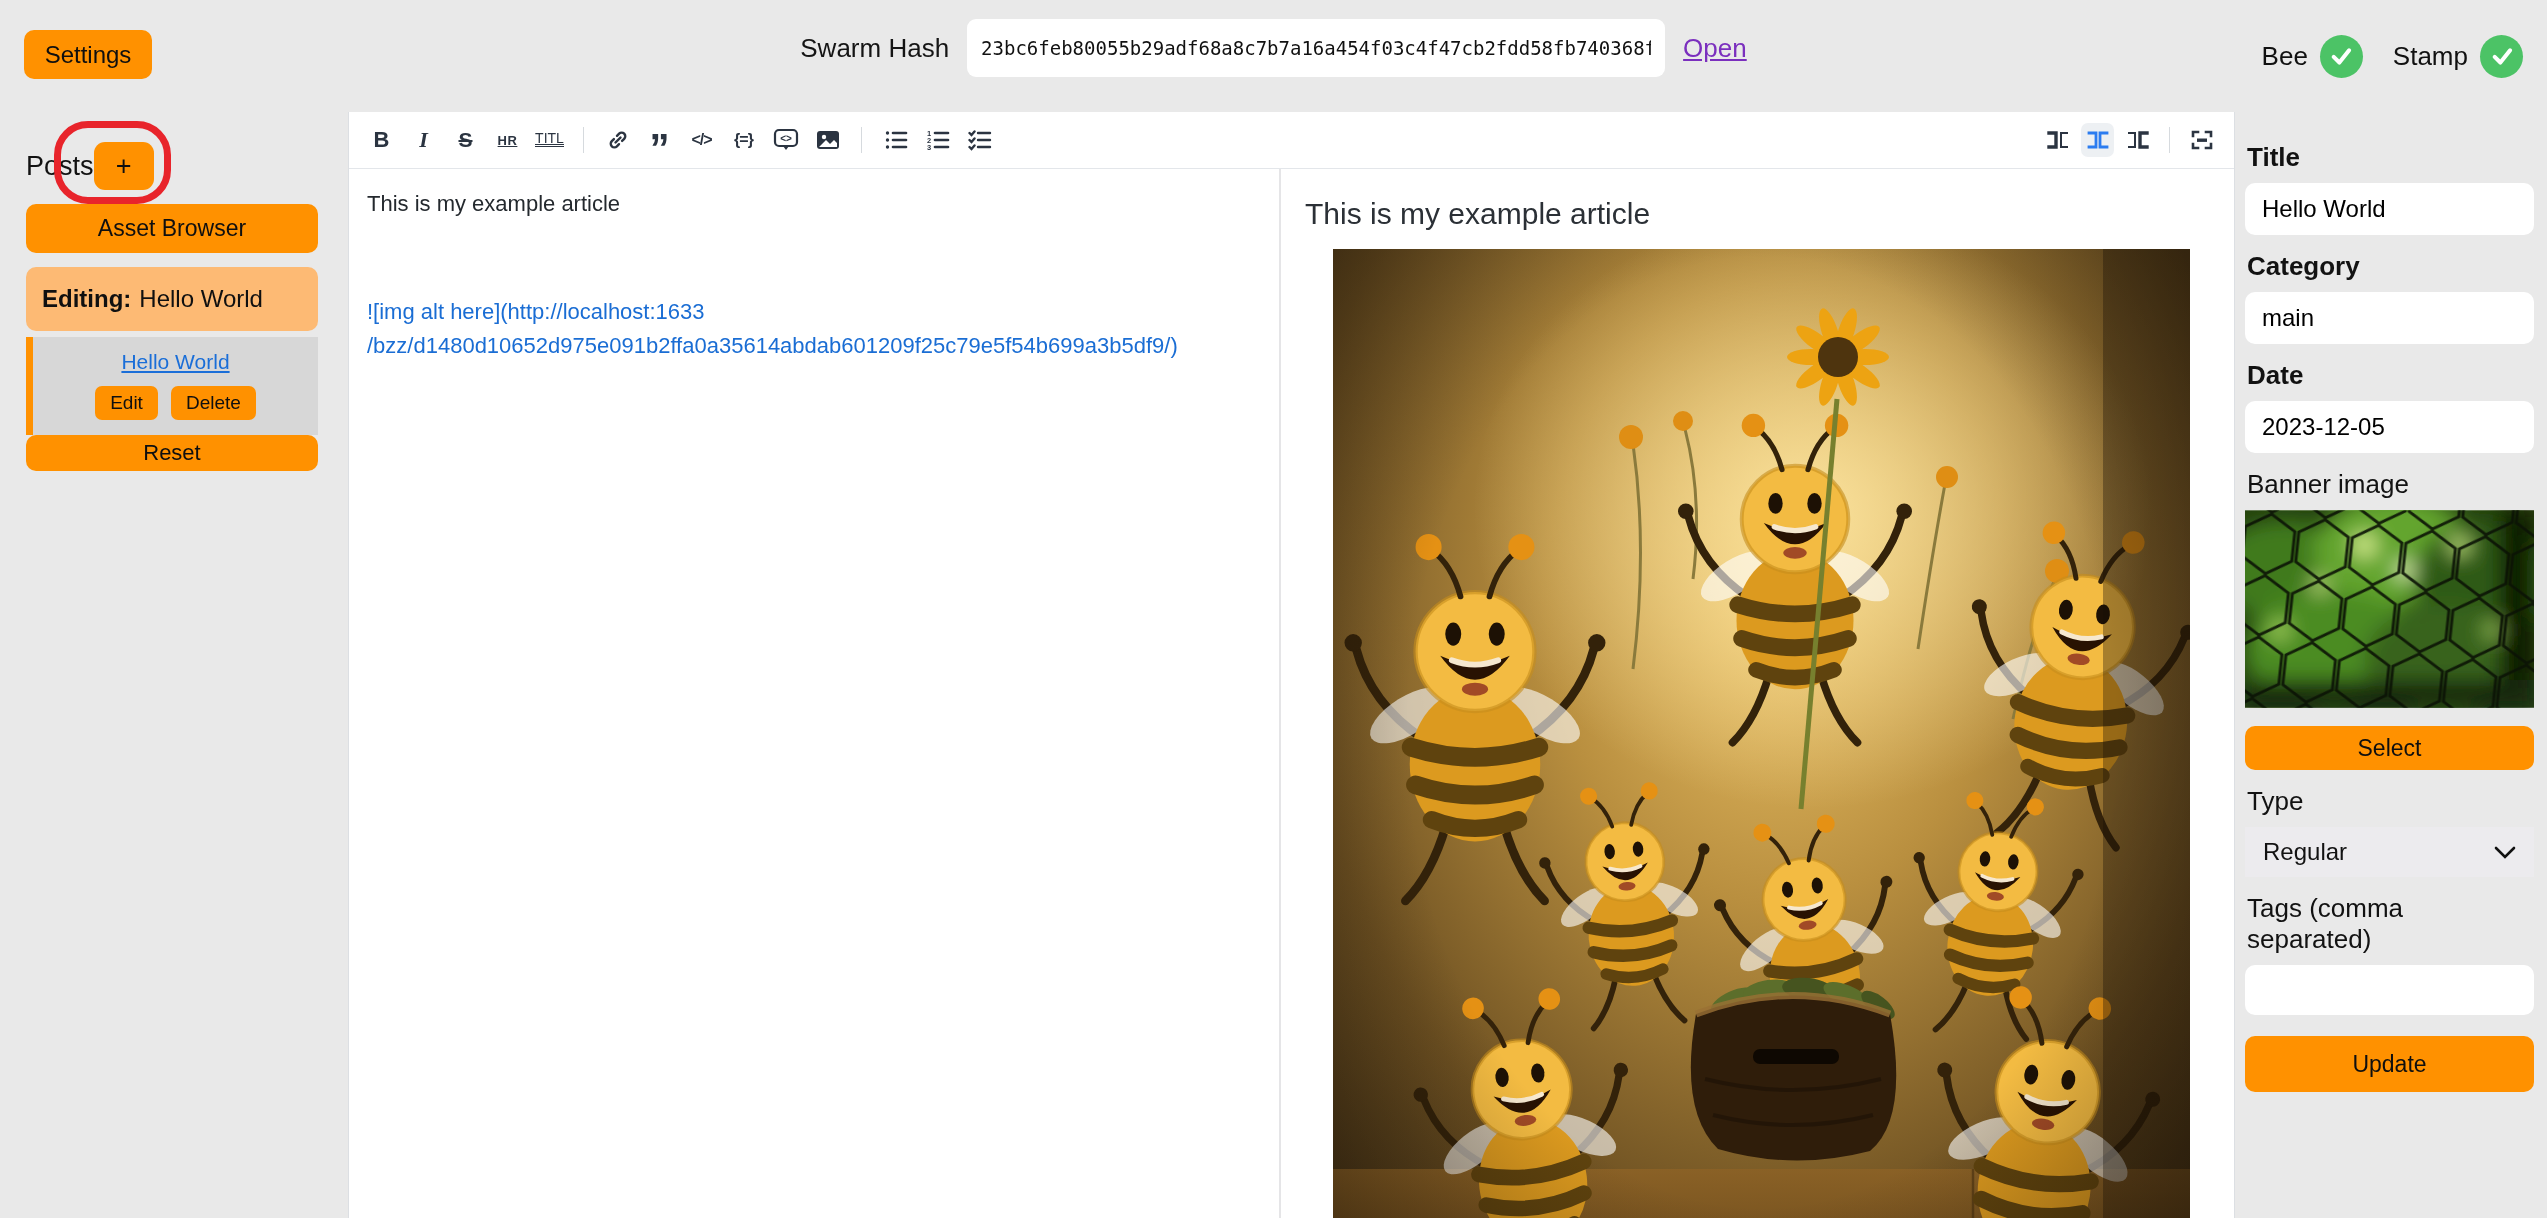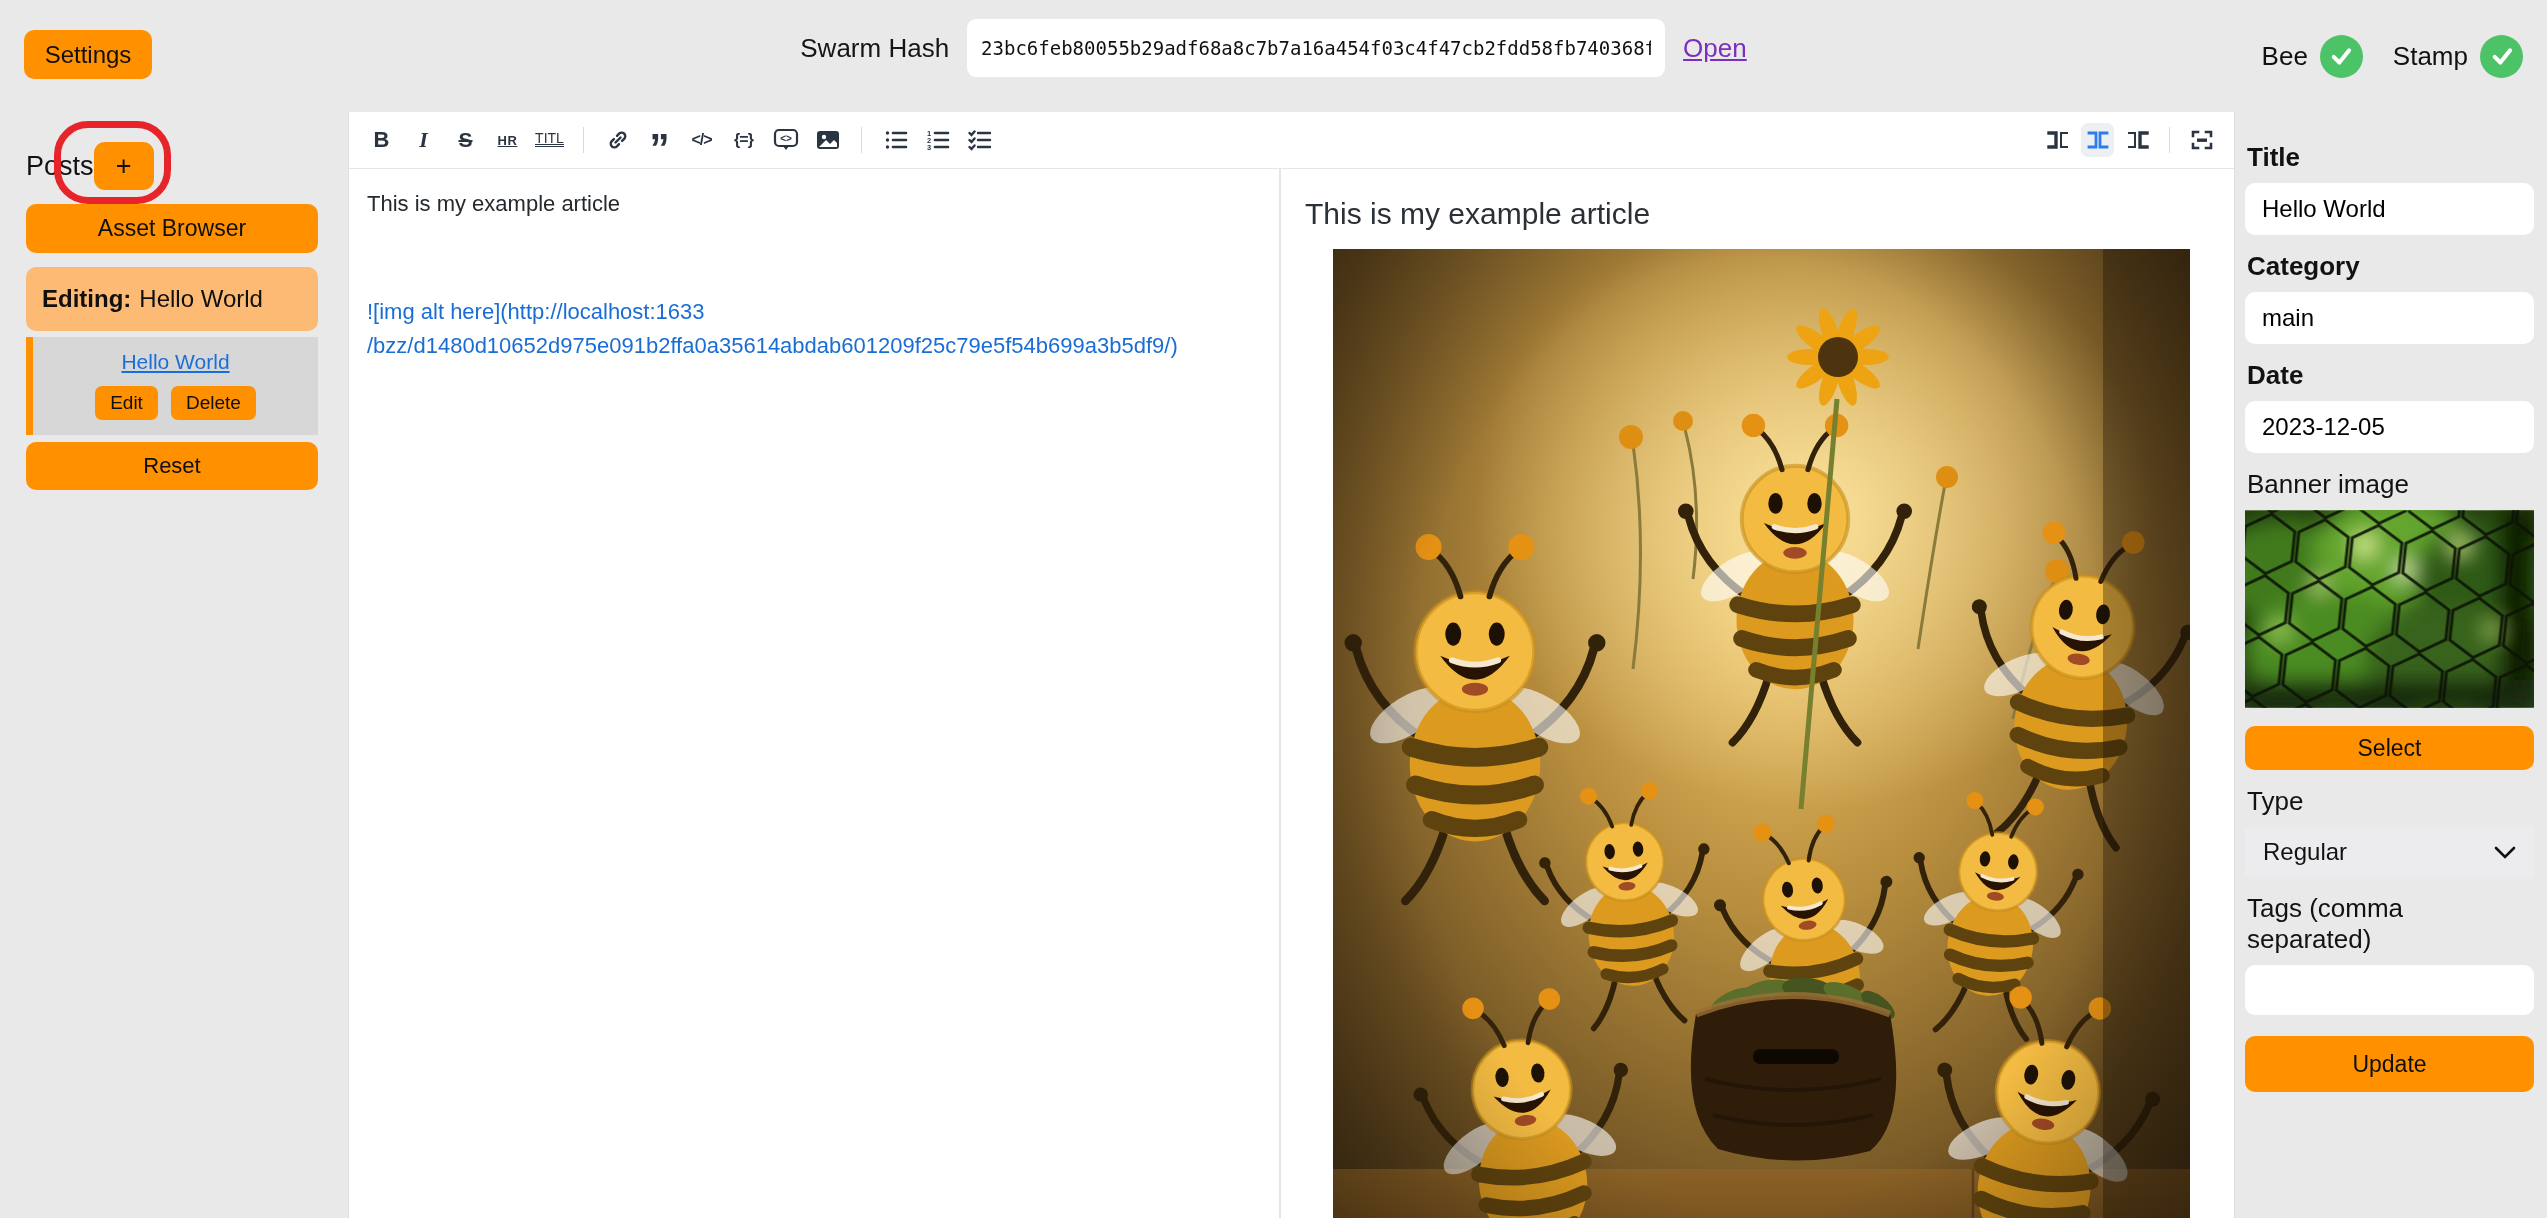--- a/index.html
+++ b/index.html
@@ -51,21 +51,21 @@
     font-size:24px;color:#101010;
   }
   .editing-card b{margin-right:8px}
   .post-item{
     margin-top:6px;background:#d7d7d7;border-left:7px solid #ff9100;
     padding:13px 10px 15px;text-align:center;
   }
   .post-link{color:#1a6ed8;font-size:21px;text-decoration:underline}
   .post-actions{margin-top:12px;display:flex;justify-content:center;gap:13px}
   .btn-small{height:34px;padding:0 15px;font-size:19px;border-radius:7px}
-  .reset-btn{width:100%;height:48px;margin-top:7px;font-size:22px}
+  .reset-btn{width:100%;height:36px;font-size:22px}
   
   .panel{
     position:absolute;left:348px;top:112px;width:1887px;bottom:0;background:#fff;
     border-left:1px solid #dcdfe3;border-right:1px solid #dcdfe3;box-sizing:border-box;
     display:flex;flex-direction:column;
   }
   .toolbar{
     height:56px;flex:0 0 56px;border-bottom:1px solid #e3e6ea;
     display:flex;align-items:center;padding:0 16px;gap:9px;color:#2b3441;
   }

